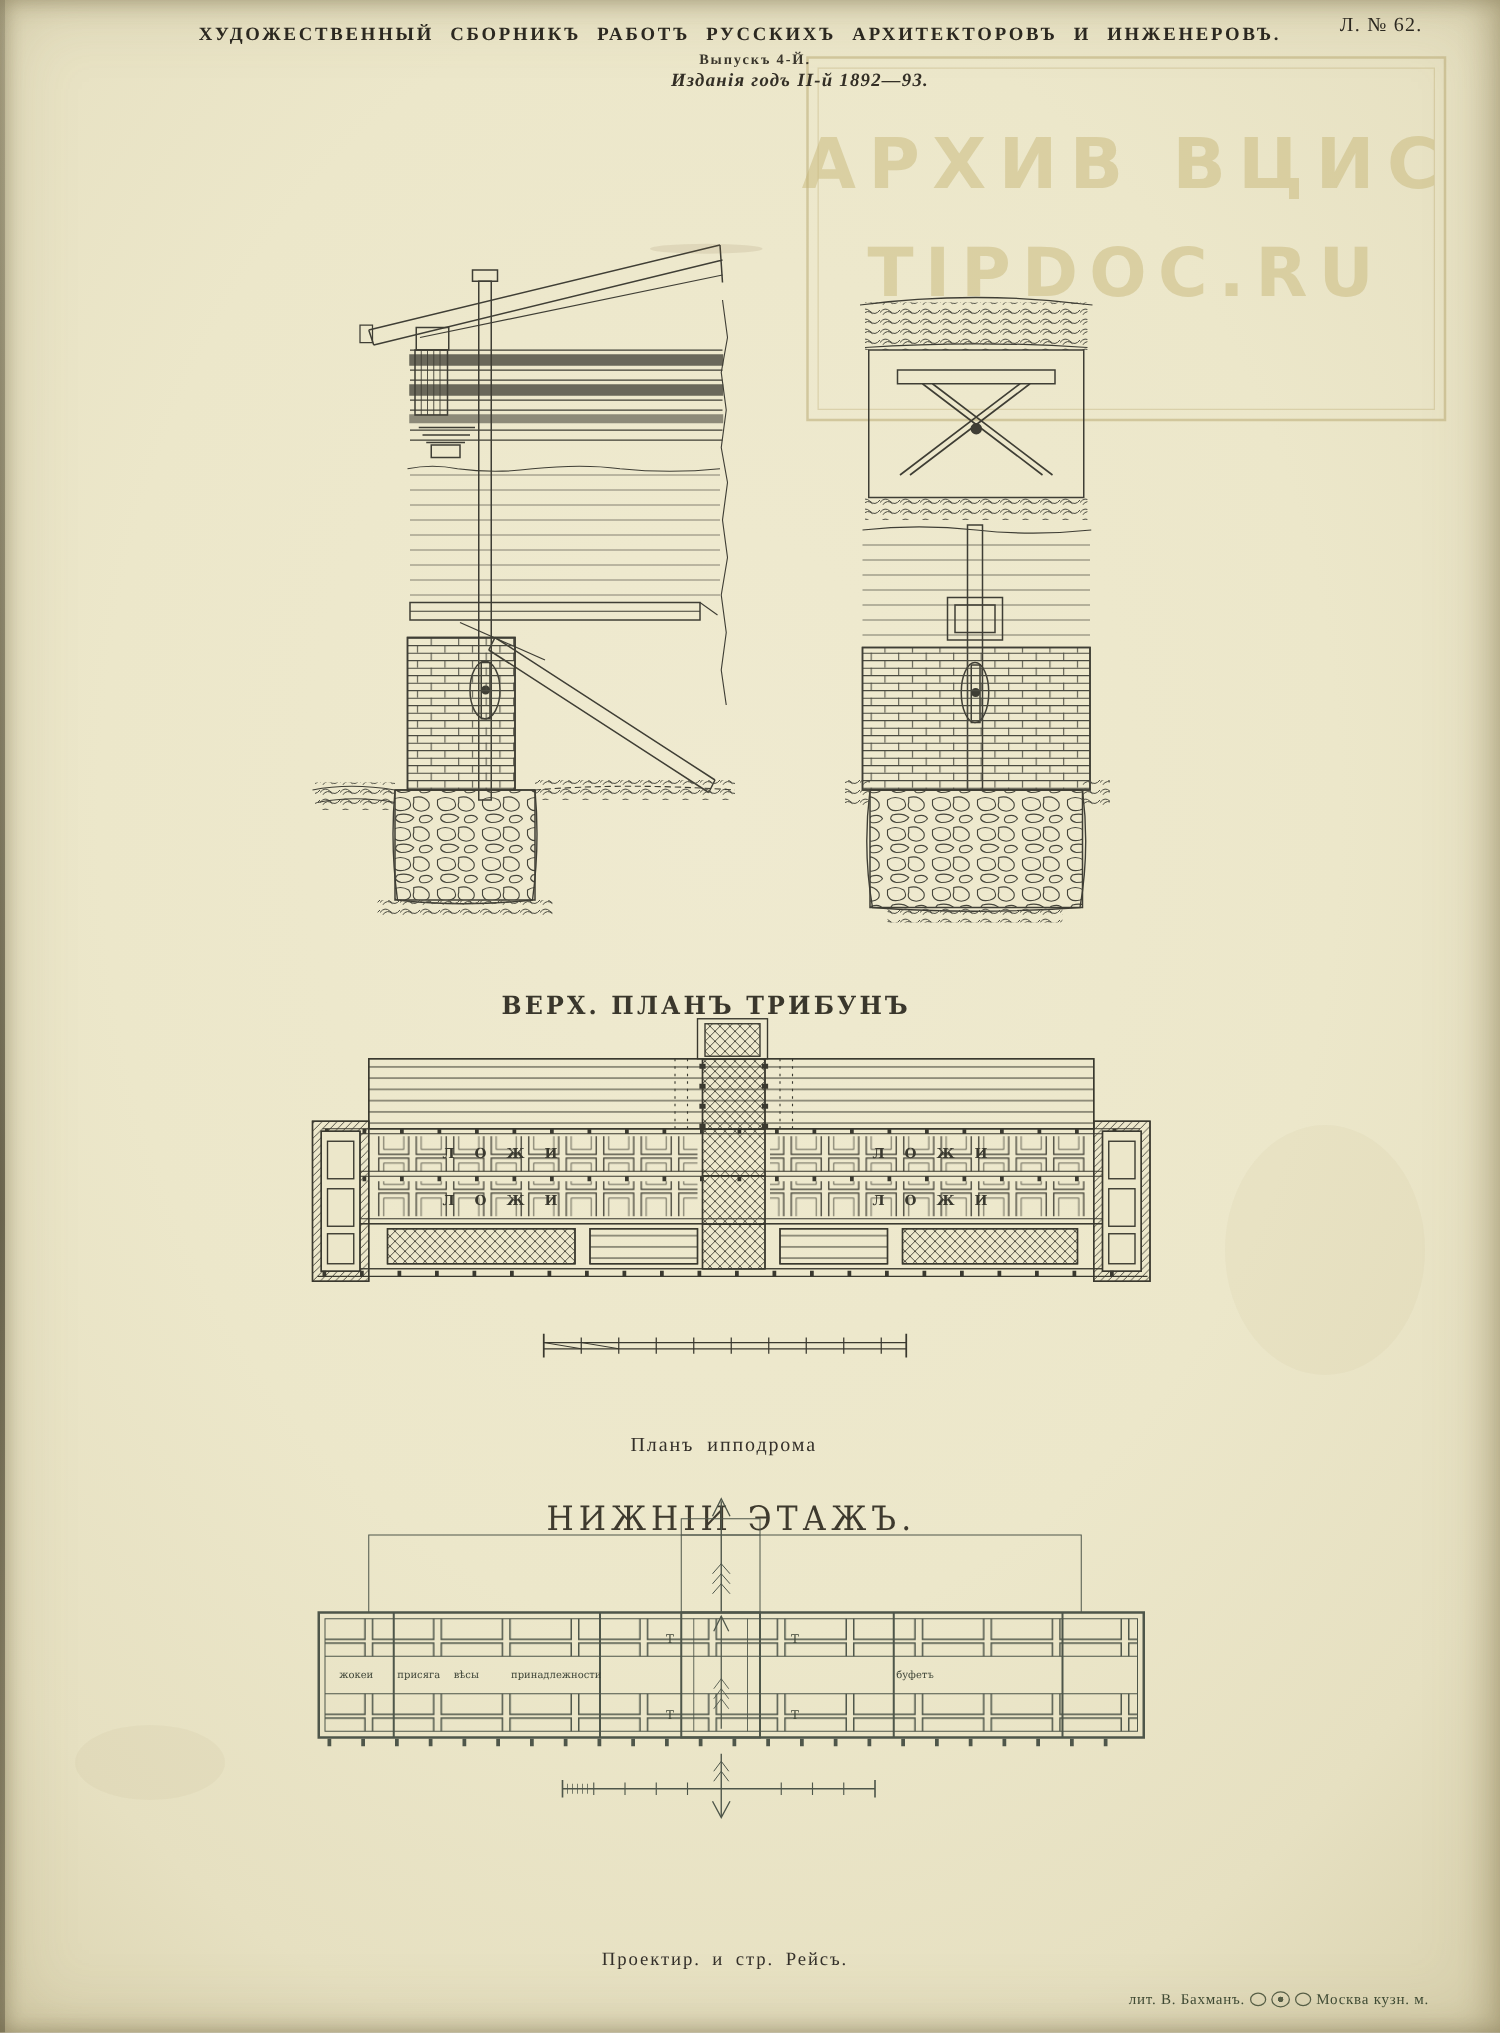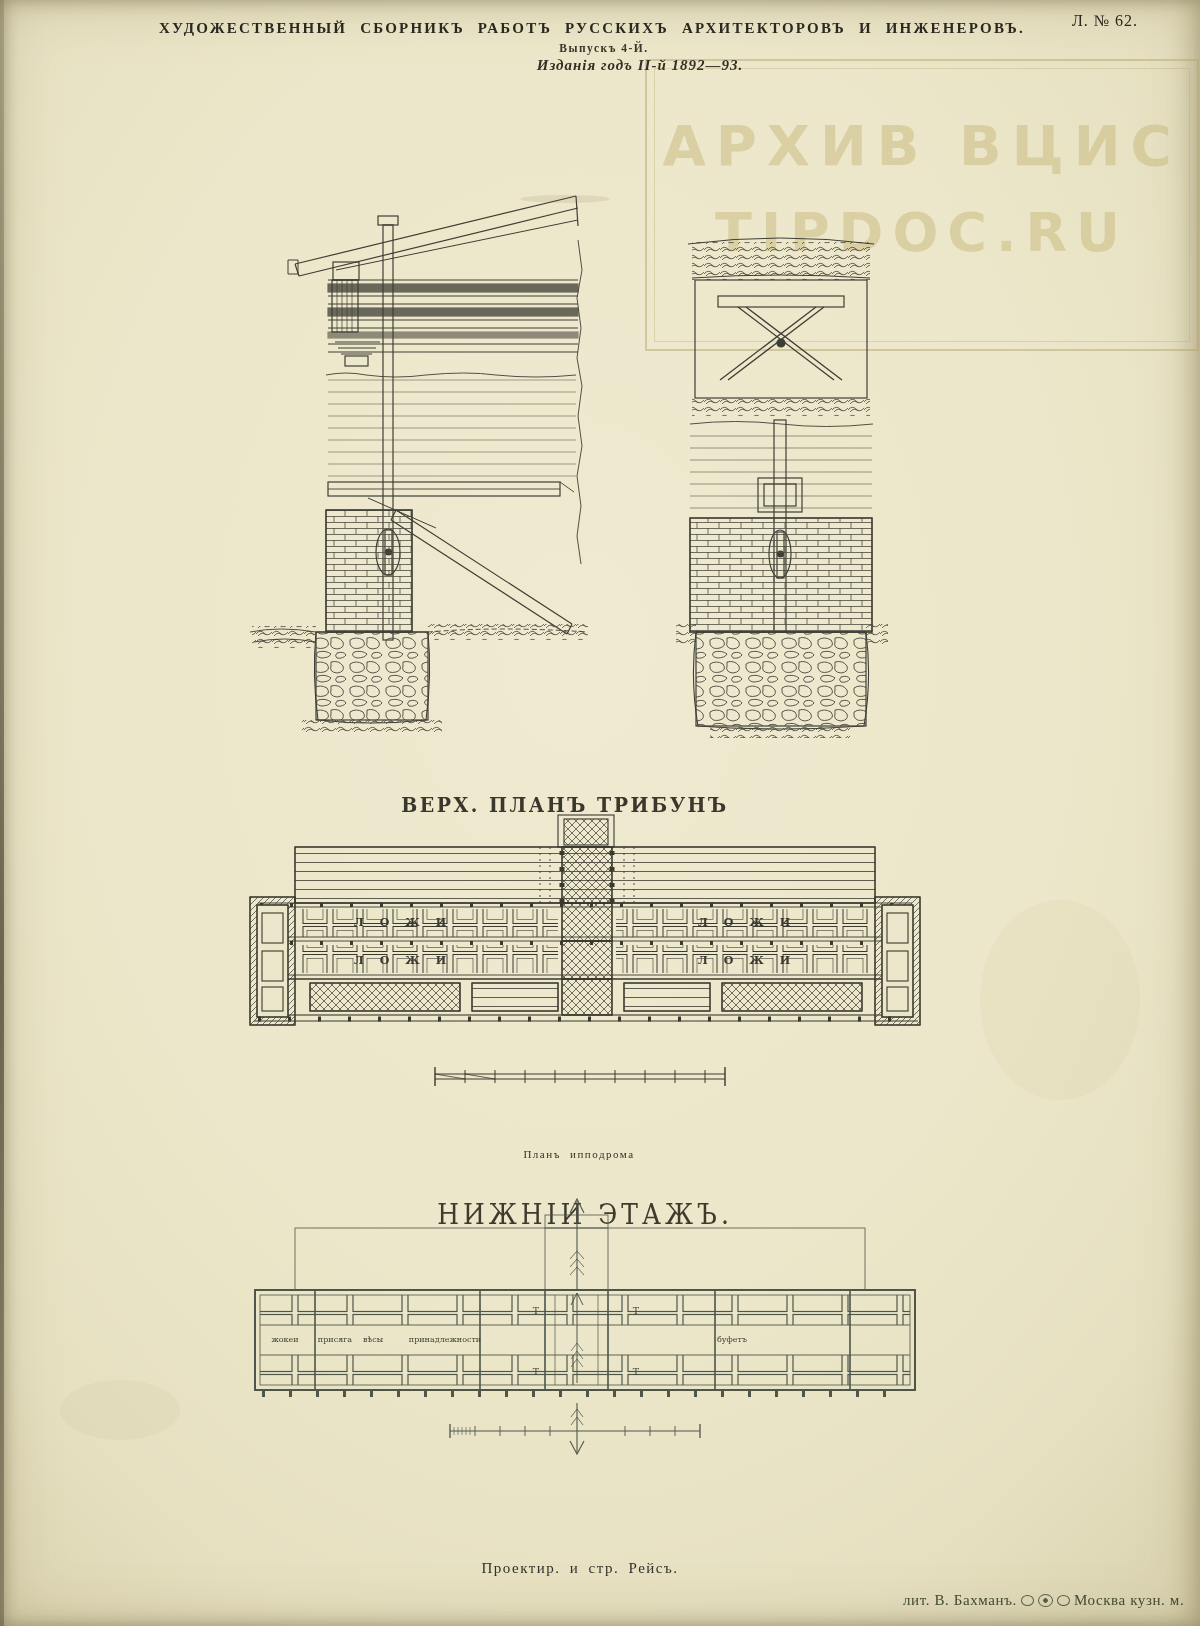--- a/index.html
+++ b/index.html
@@ -12,27 +12,27 @@
   }
   .edge-left{position:absolute;left:0;top:0;width:4px;height:100%;background:linear-gradient(180deg,rgba(40,35,20,.15),rgba(40,35,20,.55) 60%,rgba(40,35,20,.3));}
   .abs{position:absolute;}
   .ctr{transform:translateX(-50%);white-space:nowrap;}
   .header-title{top:20px;left:592px;font-size:15px;font-weight:bold;letter-spacing:2.2px;word-spacing:7px;color:#2b2820;}
   .sheet-no{top:12px;right:62px;font-size:16px;font-weight:normal;letter-spacing:1px;color:#2b2820;}
   .issue{top:42px;left:604px;font-size:11.5px;font-weight:bold;letter-spacing:1.5px;color:#3a362c;}
   .edition{top:57px;left:612px;font-size:15px;font-weight:bold;font-style:italic;letter-spacing:1px;color:#332f26;margin-left:28px;}
   .subtitle{top:118px;left:580px;font-size:14.5px;letter-spacing:1px;word-spacing:3px;color:#34302a;}
   .cap-tribune{top:794px;left:565px;font-family:"DejaVu Serif",serif;font-size:19px;font-weight:bold;letter-spacing:2.5px;color:#3a372c;transform:translateX(-50%) scaleY(1.05);}
-  .cap-hippo{top:1148px;left:579px;font-size:11px;letter-spacing:1.5px;word-spacing:5px;color:#34302a;}
+  .cap-hippo{top:1148px;left:579px;font-size:16px;letter-spacing:1.5px;word-spacing:5px;color:#34302a;}
   .cap-floor{top:1200px;left:585px;font-family:"DejaVu Serif",serif;font-size:25px;letter-spacing:4px;color:#3e3a2e;transform:translateX(-50%) scaleY(1.08);}
   .credit{top:1548px;left:580px;font-size:15px;letter-spacing:1.5px;word-spacing:4px;color:#34302a;margin-top:12px;}
-  .imprint{top:1592px;left:903px;font-size:15px;letter-spacing:.6px;color:#3f4a33;display:flex;align-items:center;gap:4px;text-align:center;}
+  .imprint{top:1592px;left:903px;font-size:12px;letter-spacing:.6px;color:#3f4a33;display:flex;align-items:center;gap:4px;text-align:center;}
   .badge{display:inline-block;width:11px;height:9px;border:1px solid #3f4a33;border-radius:50%;opacity:.85;}
   .badge.big{width:13px;height:11px;background:radial-gradient(circle,#3f4a33 25%,transparent 28%);}
-  .wm-frame{top:59px;left:645px;width:508px;height:288px;border:2px solid rgba(182,165,110,.5);padding-left:42px;}
+  .wm-frame{top:45px;left:645px;width:508px;height:288px;border:2px solid rgba(182,165,110,.5);}
   .wm-frame-inner{position:absolute;left:7px;top:7px;right:7px;bottom:7px;border:1.5px solid rgba(182,165,110,.35);}
   .wm-text{position:absolute;left:50%;transform:translateX(-50%);font-family:"DejaVu Sans",sans-serif;font-weight:bold;color:rgba(200,183,122,.5);white-space:nowrap;}
   .wm1{top:52px;font-size:56px;letter-spacing:10px;}
   .wm2{top:140px;font-size:54px;letter-spacing:9px;}
   svg{display:block;font-family:"DejaVu Serif",serif;}
   .blot{position:absolute;border-radius:50%;pointer-events:none;}
 </style>
 </head>
 <body>
 

